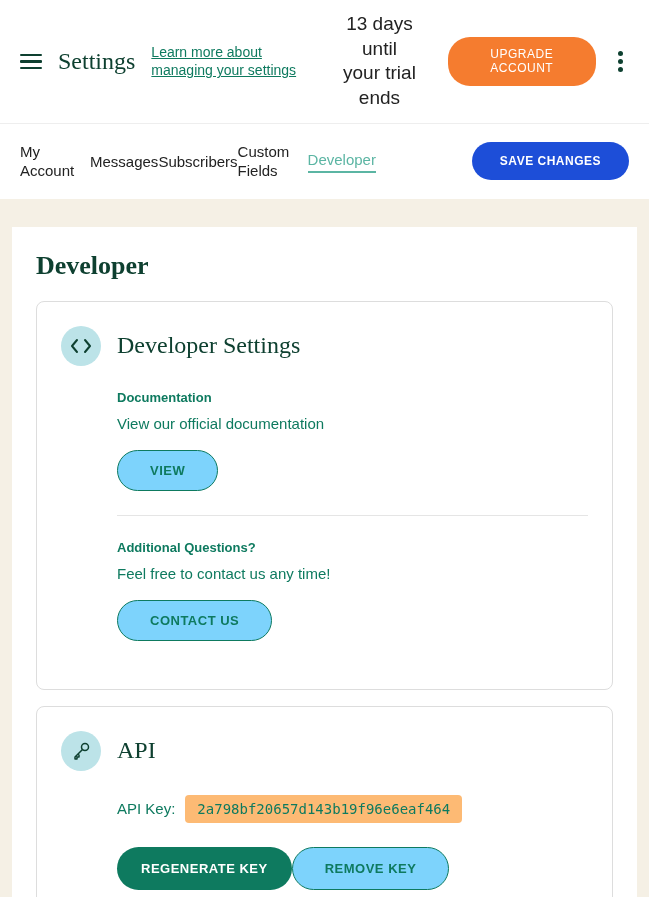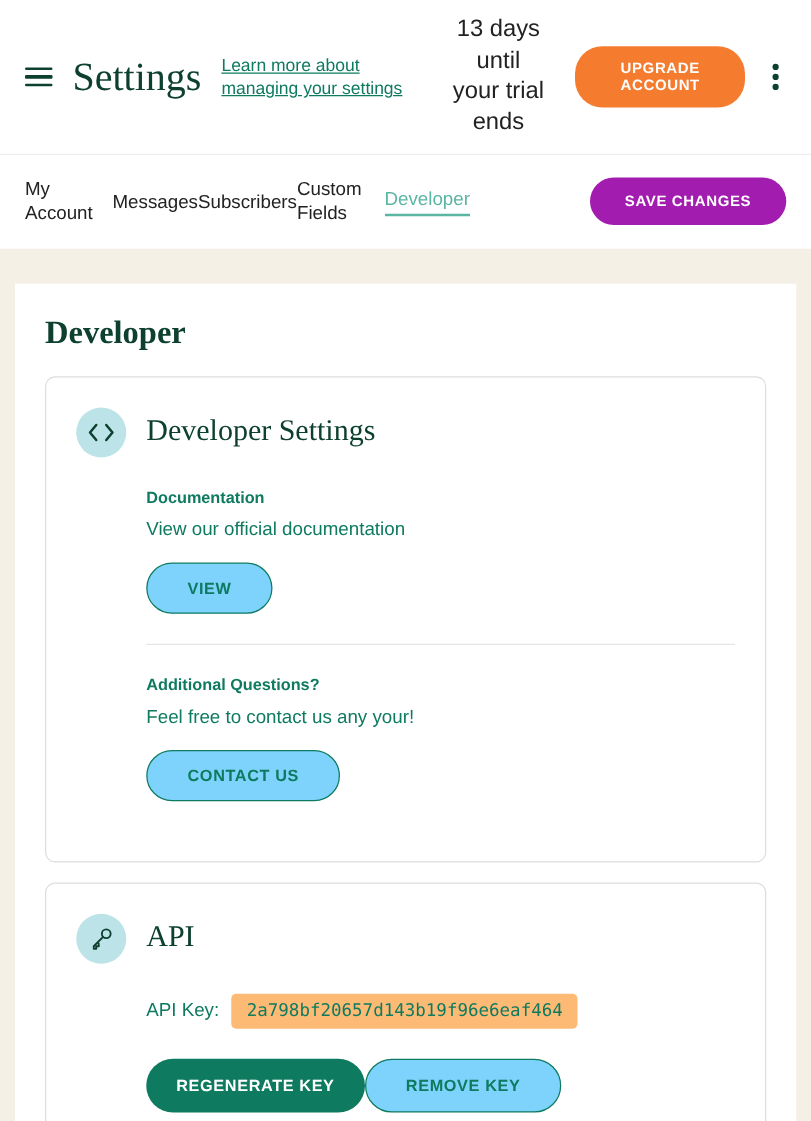--- a/index.html
+++ b/index.html
@@ -1,32 +1,32 @@
 <!DOCTYPE html>
 <html><head>
   <meta charset="utf-8">
   <style>
     * { margin: 0; padding: 0; box-sizing: border-box; }
     body { font-family: -apple-system, BlinkMacSystemFont, 'Segoe UI', sans-serif; background: #fff; width: 649px; }
     
     .header { display: flex; align-items: center; padding: 12px 20px; gap: 16px; border-bottom: 1px solid #eee; }
     .hamburger { display: flex; flex-direction: column; gap: 4px; cursor: pointer; }
     .hamburger span { width: 22px; height: 2.5px; background: #0e4030; border-radius: 1px; }
-    .page-title { font-family: Georgia, serif; font-size: 32px; color: #0e4030; font-weight: 400; }
+    .page-title { font-family: Georgia, serif; font-size: 24px; color: #0e4030; font-weight: 400; }
     .learn-link { color: #0e7a5f; text-decoration: underline; font-size: 14px; line-height: 1.3; max-width: 160px; }
     .trial-info { font-size: 19px; color: #222; line-height: 1.3; text-align: center; }
-    .upgrade-btn { background: #f57c2f; color: #fff; border: none; border-radius: 22px; padding: 10px 18px; font-size: 12px; font-weight: 700; letter-spacing: 0.5px; cursor: pointer; text-align: center; line-height: 1.2; }
+    .upgrade-btn { background: #f57c2f; color: #fff; border: none; border-radius: 22px; padding: 10px 18px; font-size: 12px; font-weight: 400; letter-spacing: 0.5px; cursor: pointer; text-align: center; line-height: 1.2; }
     .kebab { display: flex; flex-direction: column; gap: 3px; cursor: pointer; padding: 6px; }
     .kebab span { width: 5px; height: 5px; background: #0e4030; border-radius: 50%; }
     
     .tabs { display: flex; align-items: center; padding: 18px 20px; flex-wrap: wrap; }
     .tab { font-size: 15px; color: #222; cursor: pointer; line-height: 1.3; }
     .tab.active { color: #5bb5a3; border-bottom: 2px solid #5bb5a3; padding-bottom: 2px; }
     .tab-multi { max-width: 70px; }
-    .save-btn { background: #a21caf; color: #fff; border: none; border-radius: 22px; padding: 12px 28px; font-size: 12px; font-weight: 700; letter-spacing: 0.5px; cursor: pointer; margin-left: auto; text-align: center; line-height: 1.2; }
+    .save-btn { background: #1d4ed8; color: #fff; border: none; border-radius: 22px; padding: 12px 28px; font-size: 12px; font-weight: 700; letter-spacing: 0.5px; cursor: pointer; margin-left: auto; text-align: center; line-height: 1.2; }
     
     .content-wrap { background: #f5f0e5; padding: 28px 12px 40px; }
     .content { background: #fff; padding: 24px; }
     .section-title { font-family: Georgia, serif; font-size: 26px; color: #0e4030; margin-bottom: 20px; font-weight: 600; }
     
     .card { border: 1px solid #ddd; border-radius: 8px; padding: 24px; margin-bottom: 16px; }
     .card-header { display: flex; align-items: center; gap: 16px; margin-bottom: 24px; }
     .icon-circle { width: 40px; height: 40px; background: #bce3e8; border-radius: 50%; display: flex; align-items: center; justify-content: center; flex-shrink: 0; }
     .card-title { font-family: Georgia, serif; font-size: 24px; color: #0e4030; font-weight: 400; }
     .card-body { padding-left: 56px; }
@@ -91,21 +91,21 @@
       </div>
       <div class="card-body">
         <div class="subsection">
           <div class="sub-title">Documentation</div>
           <div class="sub-text">View our official documentation</div>
           <button class="outline-btn">VIEW</button>
         </div>
         <hr class="divider">
         <div class="subsection">
           <div class="sub-title">Additional Questions?</div>
-          <div class="sub-text">Feel free to contact us any your!</div>
+          <div class="sub-text">Feel free to contact us any time!</div>
           <button class="outline-btn">CONTACT US</button>
         </div>
       </div>
     </div>
 
     <div class="card">
       <div class="card-header">
         <div class="icon-circle">
           <svg width="20" height="20" viewBox="0 0 20 20">
             <circle cx="14" cy="6" r="3.5" stroke="#0e4030" stroke-width="1.5" fill="none"></circle>

